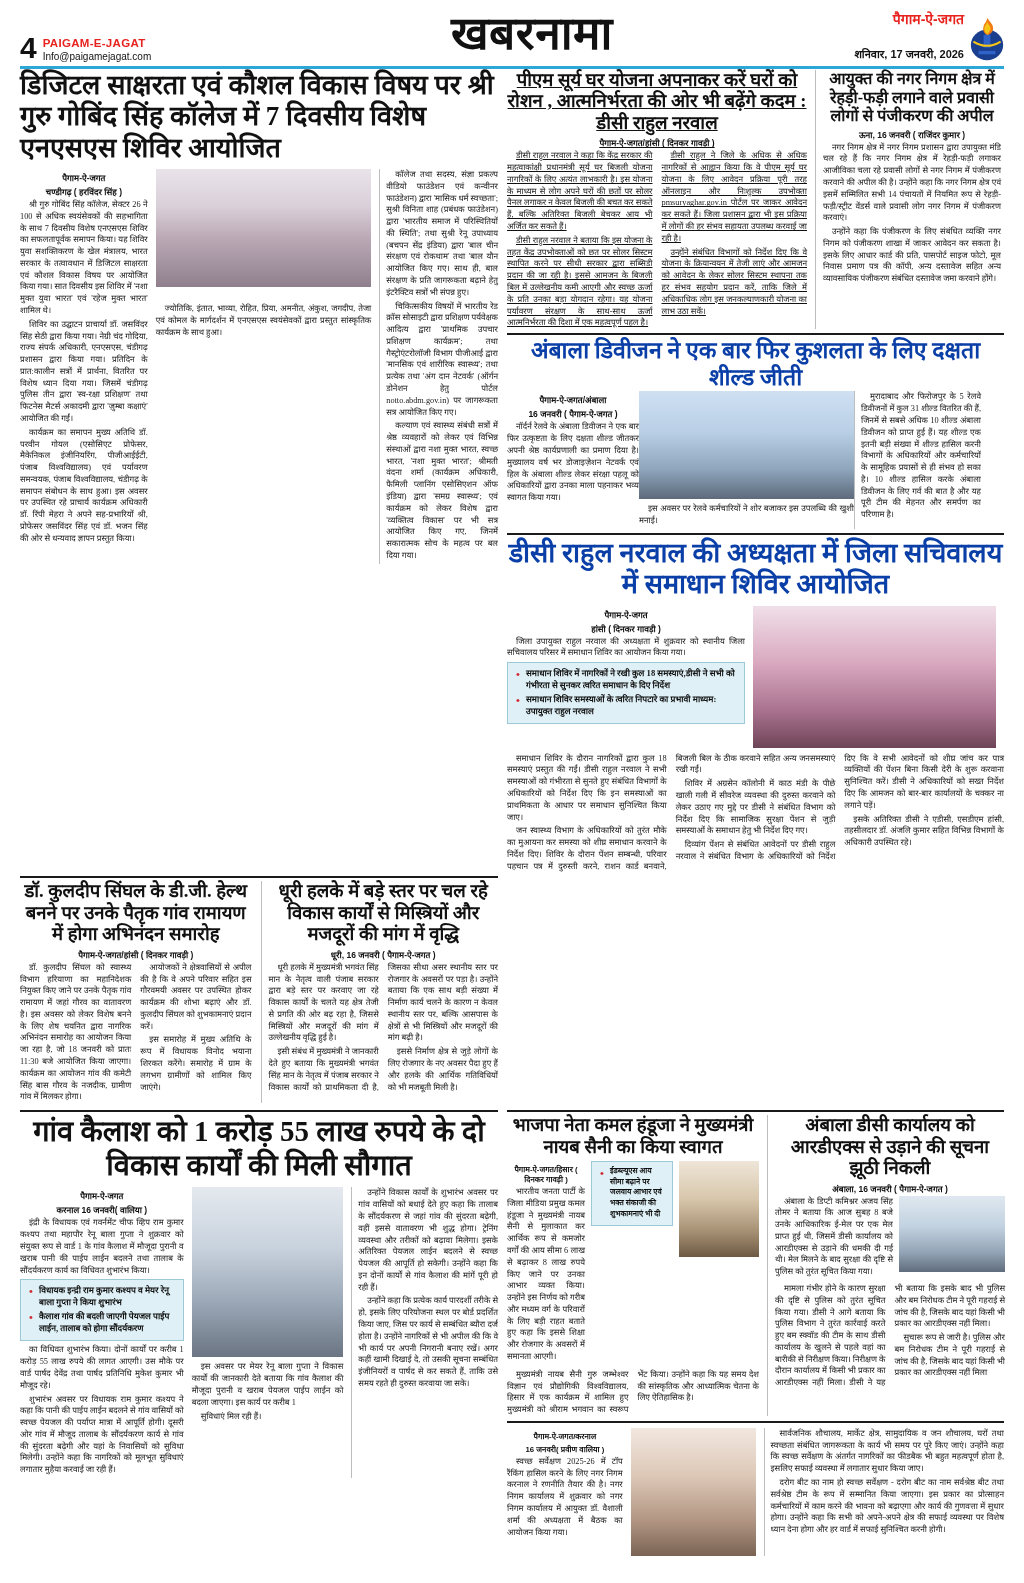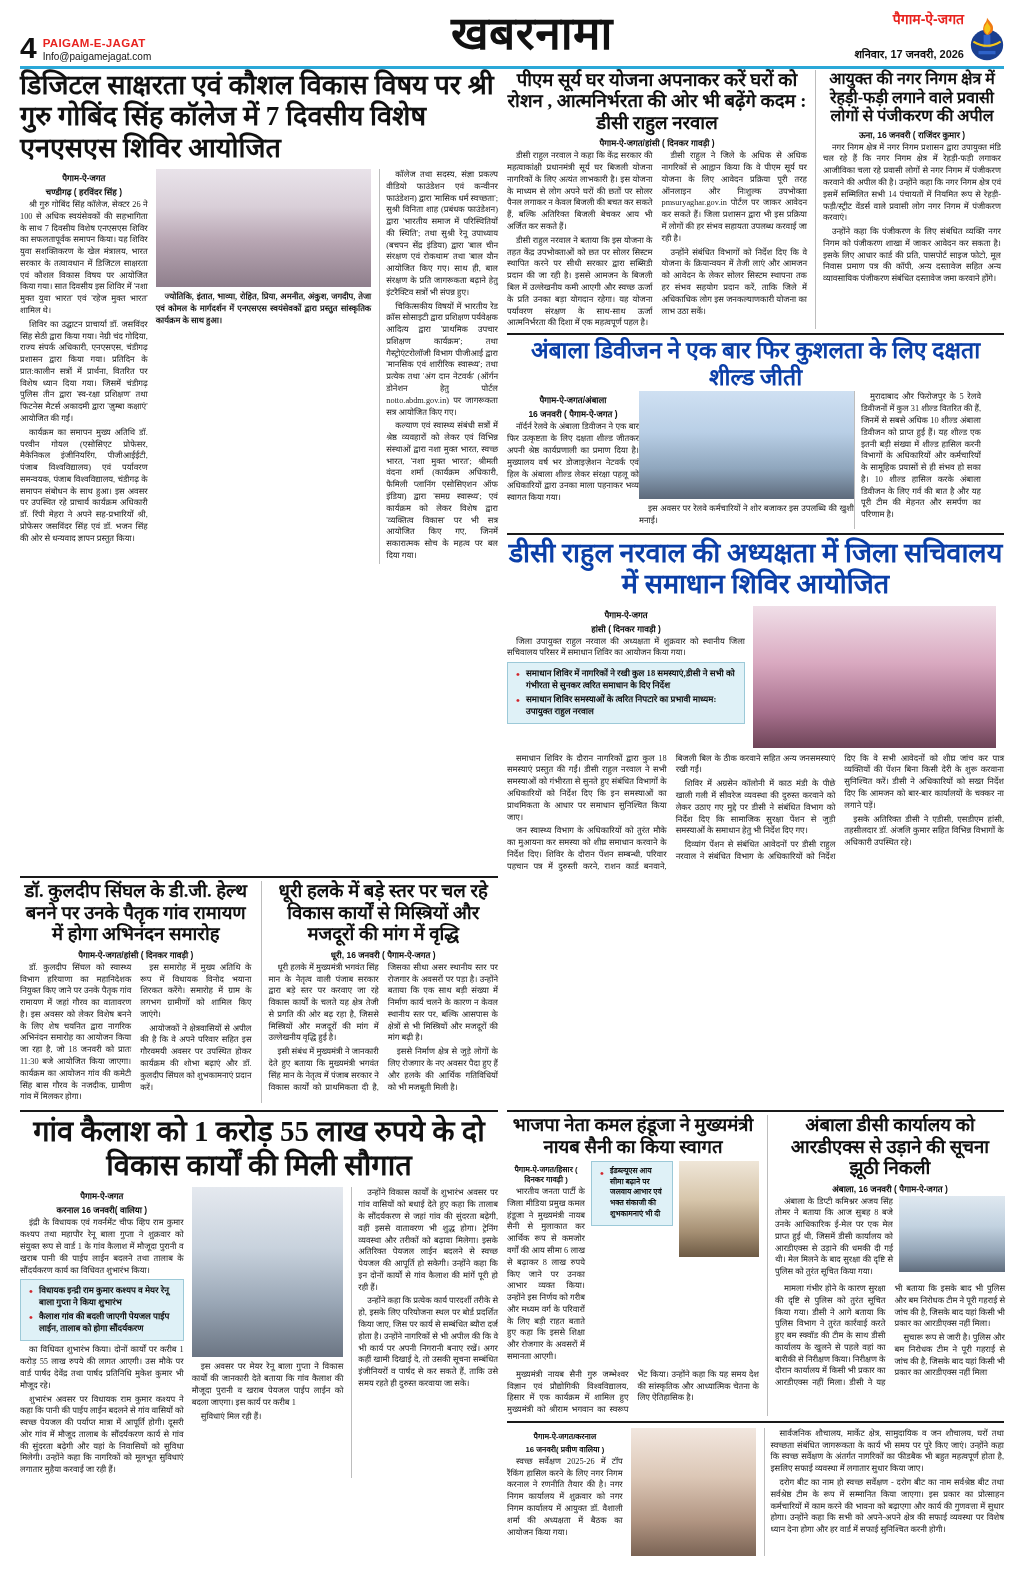--- a/index.html
+++ b/index.html
@@ -131,38 +131,38 @@
             <div class="byline">पैगाम-ऐ-जगत</div>
             <div class="byline">चण्डीगढ़ ( हरविंदर सिंह )</div>
             <div class="body">
               <p>श्री गुरु गोबिंद सिंह कॉलेज, सेक्टर 26 ने 100 से अधिक स्वयंसेवकों की सहभागिता के साथ 7 दिवसीय विशेष एनएसएस शिविर का सफलतापूर्वक समापन किया। यह शिविर युवा सशक्तिकरण के खेल मंत्रालय, भारत सरकार के तत्वावधान में डिजिटल साक्षरता एवं कौशल विकास विषय पर आयोजित किया गया। सात दिवसीय इस शिविर में 'नशा मुक्त युवा भारत' एवं 'रहेज मुक्त भारत' शामिल थे।</p>
               <p>शिविर का उद्घाटन प्राचार्या डॉ. जसविंदर सिंह सेठी द्वारा किया गया। नेग्री चंद गोदिया, राज्य संपर्क अधिकारी, एनएसएस, चंडीगढ़ प्रशासन द्वारा किया गया। प्रतिदिन के प्रात:कालीन सत्रों में प्रार्थना, वितरित पर विशेष ध्यान दिया गया। जिसमें चंडीगढ़ पुलिस तीन द्वारा 'स्व-रक्षा प्रशिक्षण' तथा फिटनेस मैटर्स अकादमी द्वारा 'ज़ुम्बा कक्षाएं' आयोजित की गईं।</p>
               <p>कार्यक्रम का समापन मुख्य अतिथि डॉ. परवीन गोयल (एसोसिएट प्रोफेसर, मैकेनिकल इंजीनियरिंग, पीजीआईईटी, पंजाब विश्वविद्यालय) एवं पर्यावरण समन्वयक, पंजाब विश्वविद्यालय, चंडीगढ़ के समापन संबोधन के साथ हुआ। इस अवसर पर उपस्थित रहे प्राचार्य कार्यक्रम अधिकारी डॉ. रिंपी मेहरा ने अपने सह-प्रभारियों श्री, प्रोफेसर जसविंदर सिंह एवं डॉ. भजन सिंह की ओर से धन्यवाद ज्ञापन प्रस्तुत किया।</p>
             </div>
           </div>
           <div style="width:216px;">
             <div class="photo p1" style="height:118px;width:100%;"></div>
-            <div class="body" style="margin-top:4px;font-weight:bold;">
+            <div class="body" style="margin-top:16px;">
               <p>ज्योतिकि, इंतात, भाव्या, रोहित, प्रिया, अमनीत, अंकुश, जगदीप, तेजा एवं कोमल के मार्गदर्शन में एनएसएस स्वयंसेवकों द्वारा प्रस्तुत सांस्कृतिक कार्यक्रम के साथ हुआ।</p>
             </div>
           </div>
           <div style="width:118px;" class="vline" style2="">
             <div class="body" style="padding-left:6px;">
               <p>कॉलेज तथा सदस्य, संज्ञा प्रकल्प वीडियो फाउंडेशन एवं कन्वीनर फाउंडेशन) द्वारा 'मासिक धर्म स्वच्छता'; सुश्री विनिता शाह (प्रबंधक फाउंडेशन) द्वारा 'भारतीय समाज में परिस्थितियों की स्थिति'; तथा सुश्री रेनू उपाध्याय (बचपन सेंद्र इंडिया) द्वारा 'बाल चीन संरक्षण एवं रोकथाम' तथा 'बाल यौन आयोजित किए गए। साथ ही, बाल संरक्षण के प्रति जागरूकता बढ़ाने हेतु इंटरैक्टिव सत्रों भी संपन्न हुए।</p>
               <p>चिकित्सकीय विषयों में भारतीय रेड क्रॉस सोसाइटी द्वारा प्रशिक्षण पर्यवेक्षक आदित्य द्वारा 'प्राथमिक उपचार प्रशिक्षण कार्यक्रम'; तथा गैस्ट्रोएंटरोलॉजी विभाग पीजीआई द्वारा 'मानसिक एवं शारीरिक स्वास्थ्य'; तथा प्रत्येक तथा 'अंग दान नेटवर्क' (ऑर्गन डोनेशन हेतु पोर्टल notto.abdm.gov.in) पर जागरूकता सत्र आयोजित किए गए।</p>
               <p>कल्याण एवं स्वास्थ्य संबंधी सत्रों में श्रेष्ठ व्यवहारों को लेकर एवं विभिन्न संस्थाओं द्वारा नशा मुक्त भारत, स्वच्छ भारत, 'नशा मुक्त भारत'; श्रीमती वंदना शर्मा (कार्यक्रम अधिकारी, फैमिली प्लानिंग एसोसिएशन ऑफ इंडिया) द्वारा 'समग्र स्वास्थ्य'; एवं कार्यक्रम को लेकर विशेष द्वारा 'व्यक्तित्व विकास' पर भी सत्र आयोजित किए गए, जिनमें सकारात्मक सोच के महत्व पर बल दिया गया।</p>
             </div>
           </div>
         </div>
       </div>
 
       <div style="width:497px;">
         <div style="display:flex;gap:8px;">
 
-          <div style="width:300px;">
+          <div style="width:300px;text-decoration:underline;">
             <div class="hl md">पीएम सूर्य घर योजना अपनाकर करें घरों को रोशन , आत्मनिर्भरता की ओर भी बढ़ेंगे कदम  :  डीसी राहुल नरवाल</div>
             <div class="byline">पैगाम-ऐ-जगत/हांसी ( दिनकर गावड़ी )</div>
             <div class="body cols2">
               <p>डीसी राहुल नरवाल ने कहा कि केंद्र सरकार की महत्वाकांक्षी प्रधानमंत्री सूर्य घर बिजली योजना नागरिकों के लिए अत्यंत लाभकारी है। इस योजना के माध्यम से लोग अपने घरों की छतों पर सोलर पैनल लगाकर न केवल बिजली की बचत कर सकते हैं, बल्कि अतिरिक्त बिजली बेचकर आय भी अर्जित कर सकते हैं।</p>
               <p>डीसी राहुल नरवाल ने बताया कि इस योजना के तहत केंद्र उपभोक्ताओं को छत पर सोलर सिस्टम स्थापित करने पर सीधी सरकार द्वारा सब्सिडी प्रदान की जा रही है। इससे आमजन के बिजली बिल में उल्लेखनीय कमी आएगी और स्वच्छ ऊर्जा के प्रति उनका बड़ा योगदान रहेगा। यह योजना पर्यावरण संरक्षण के साथ-साथ ऊर्जा आत्मनिर्भरता की दिशा में एक महत्वपूर्ण पहल है।</p>
               <p>डीसी राहुल ने जिले के अधिक से अधिक नागरिकों से आह्वान किया कि वे पीएम सूर्य घर योजना के लिए आवेदन प्रक्रिया पूरी तरह ऑनलाइन और निःशुल्क उपभोक्ता pmsuryaghar.gov.in पोर्टल पर जाकर आवेदन कर सकते हैं। जिला प्रशासन द्वारा भी इस प्रक्रिया में लोगों की हर संभव सहायता उपलब्ध करवाई जा रही है।</p>
               <p>उन्होंने संबंधित विभागों को निर्देश दिए कि वे योजना के क्रियान्वयन में तेजी लाएं और आमजन को आवेदन के लेकर सोलर सिस्टम स्थापना तक हर संभव सहयोग प्रदान करें, ताकि जिले में अधिकाधिक लोग इस जनकल्याणकारी योजना का लाभ उठा सकें।</p>
             </div>
           </div>
 
@@ -236,22 +236,22 @@
     </div>
 
     <div class="hrule-dark" style="width:478px;"></div>
     <div style="display:flex;gap:9px;align-items:flex-start;">
       <div style="width:478px;display:flex;gap:9px;">
         <div style="width:232px;">
           <div class="hl md">डॉ. कुलदीप सिंघल के डी.जी. हेल्थ बनने पर उनके पैतृक गांव रामायण में होगा अभिनंदन समारोह</div>
           <div class="byline">पैगाम-ऐ-जगत/हांसी ( दिनकर गावड़ी )</div>
           <div class="body cols2">
             <p>डॉ. कुलदीप सिंघल को स्वास्थ्य विभाग हरियाणा का महानिदेशक नियुक्त किए जाने पर उनके पैतृक गांव रामायण में जहां गौरव का वातावरण है। इस अवसर को लेकर विशेष बनने के लिए शेष चयनित द्वारा नागरिक अभिनंदन समारोह का आयोजन किया जा रहा है, जो 18 जनवरी को प्रातः 11:30 बजे आयोजित किया जाएगा। कार्यक्रम का आयोजन गांव की कमेटी सिंह बास गौरव के नजदीक, ग्रामीण गांव में मिलकर होगा।</p>
+            <p>आयोजकों ने क्षेत्रवासियों से अपील की है कि वे अपने परिवार सहित इस गौरवमयी अवसर पर उपस्थित होकर कार्यक्रम की शोभा बढ़ाएं और डॉ. कुलदीप सिंघल को शुभकामनाएं प्रदान करें।</p>
             <p>इस समारोह में मुख्य अतिथि के रूप में विधायक विनोद भयाना शिरकत करेंगे। समारोह में ग्राम के लगभग ग्रामीणों को शामिल किए जाएंगे।</p>
-            <p>आयोजकों ने क्षेत्रवासियों से अपील की है कि वे अपने परिवार सहित इस गौरवमयी अवसर पर उपस्थित होकर कार्यक्रम की शोभा बढ़ाएं और डॉ. कुलदीप सिंघल को शुभकामनाएं प्रदान करें।</p>
           </div>
         </div>
         <div style="width:237px;" class="vline">
           <div style="padding-left:7px;">
             <div class="hl md">धूरी हलके में बड़े स्तर पर चल रहे विकास कार्यों से मिस्त्रियों और मजदूरों की मांग में वृद्धि</div>
             <div class="byline">धूरी, 16 जनवरी ( पैगाम-ऐ-जगत )</div>
             <div class="body cols2">
               <p>धूरी हलके में मुख्यमंत्री भगवंत सिंह मान के नेतृत्व वाली पंजाब सरकार द्वारा बड़े स्तर पर करवाए जा रहे विकास कार्यों के चलते यह क्षेत्र तेजी से प्रगति की ओर बढ़ रहा है, जिससे मिस्त्रियों और मजदूरों की मांग में उल्लेखनीय वृद्धि हुई है।</p>
               <p>इसी संबंध में मुख्यमंत्री ने जानकारी देते हुए बताया कि मुख्यमंत्री भगवंत सिंह मान के नेतृत्व में पंजाब सरकार ने विकास कार्यों को प्राथमिकता दी है, जिसका सीधा असर स्थानीय स्तर पर रोजगार के अवसरों पर पड़ा है। उन्होंने बताया कि एक साथ बड़ी संख्या में निर्माण कार्य चलने के कारण न केवल स्थानीय स्तर पर, बल्कि आसपास के क्षेत्रों से भी मिस्त्रियों और मजदूरों की मांग बढ़ी है।</p>
               <p>इससे निर्माण क्षेत्र से जुड़े लोगों के लिए रोजगार के नए अवसर पैदा हुए हैं और हलके की आर्थिक गतिविधियों को भी मजबूती मिली है।</p>

